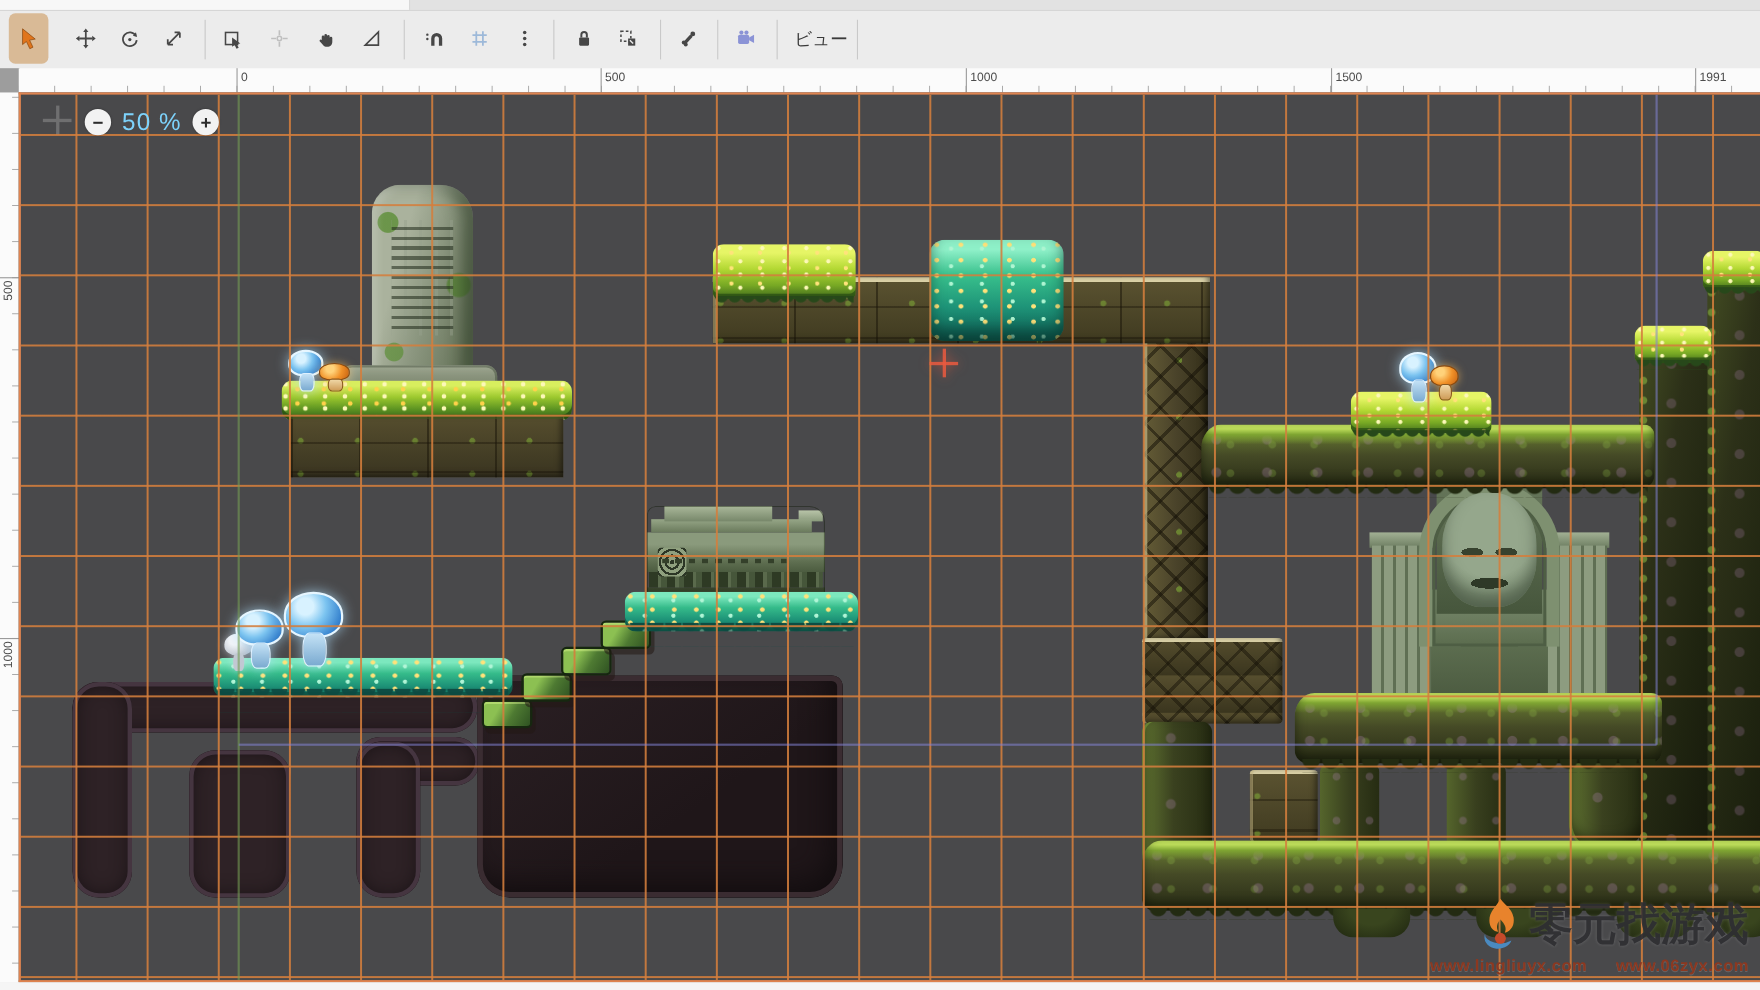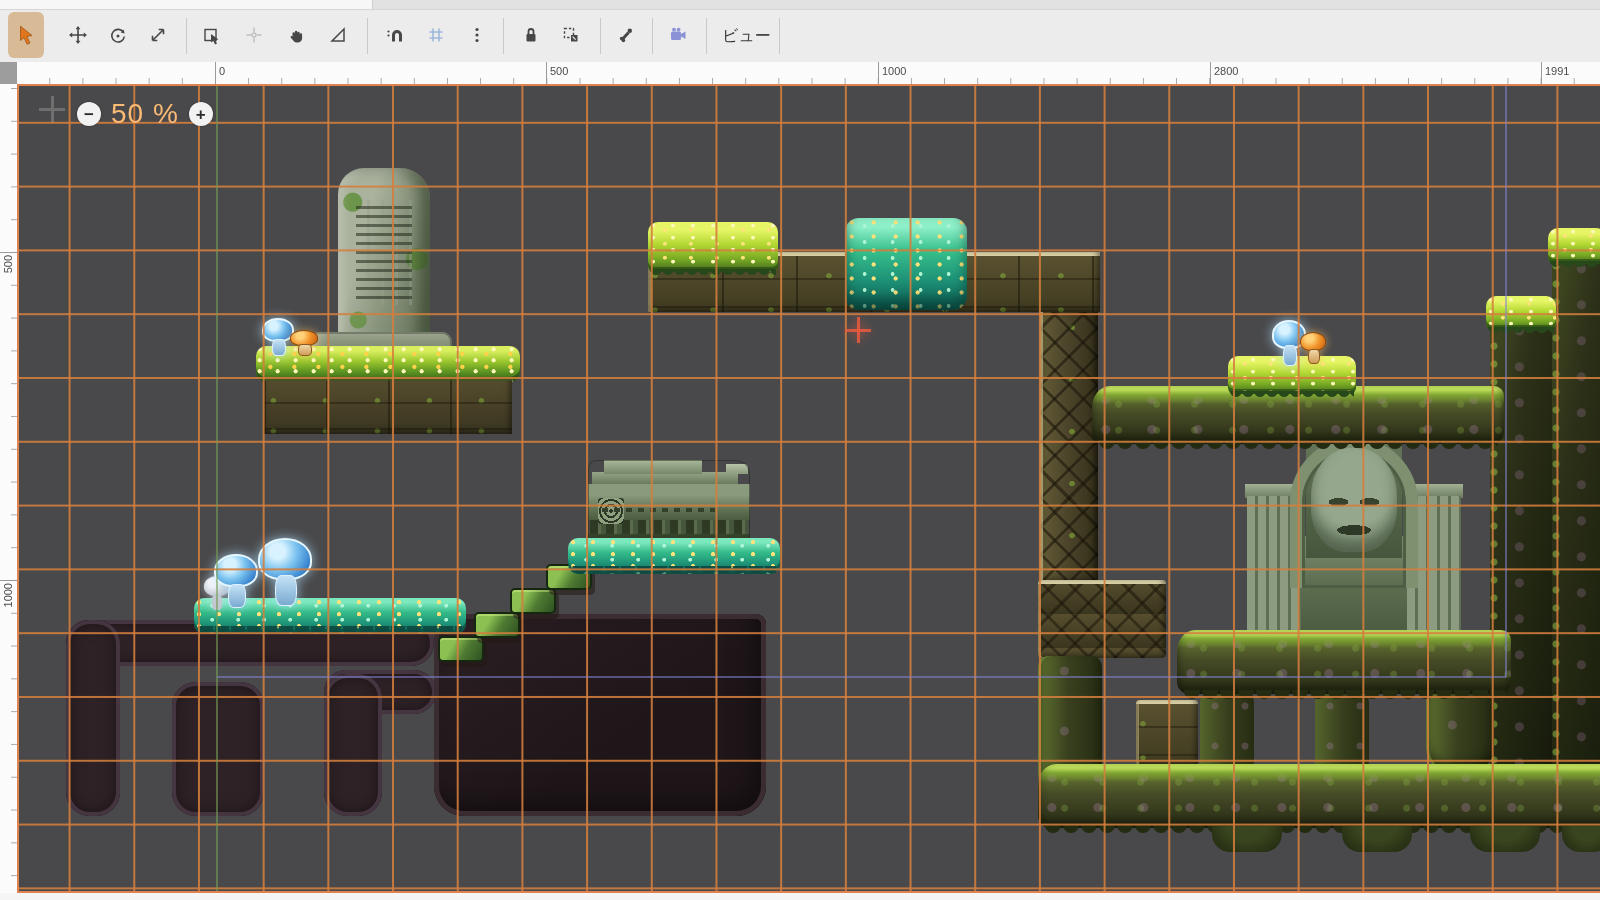--- a/index.html
+++ b/index.html
@@ -49,21 +49,21 @@
   .origin-cross::before{content:"";position:absolute;left:0;top:11.5px;width:26px;height:3px;background:rgba(235,90,64,.85);}
   .origin-cross::after{content:"";position:absolute;left:11.5px;top:0;width:3px;height:26px;background:rgba(235,90,64,.85);}
   .ghost-move{position:absolute;left:20px;top:10px;width:26px;height:26px;opacity:.26;}
   .ghost-move::before{content:"";position:absolute;left:0;top:11.5px;width:26px;height:3px;background:#dcdcdc;}
   .ghost-move::after{content:"";position:absolute;left:11.5px;top:0;width:3px;height:26px;background:#dcdcdc;}
 
   
   #zoomctl{position:absolute;z-index:5;left:58px;top:12px;display:flex;align-items:center;gap:10px;}
   .zbtn{width:24px;height:24px;border-radius:50%;background:#f2f2f2;color:#2c2c2c;font-size:17px;font-weight:bold;
     display:flex;align-items:center;justify-content:center;line-height:1;box-shadow:0 0 2px rgba(0,0,0,.4);}
-  #zoomlabel{color:#fdba74;font-size:28px;letter-spacing:1px;}
+  #zoomlabel{color:#7dd3fc;font-size:22px;letter-spacing:1px;}
 
   
   #watermark{position:absolute;z-index:6;right:10px;bottom:4px;text-align:right;}
   #wm-row{display:flex;align-items:center;gap:6px;justify-content:flex-end;}
   #wm-title{font-size:40px;font-weight:bold;color:#2f2f33;opacity:.92;text-shadow:0 0 3px rgba(255,255,255,.2);}
   #wm-urls{font-size:15px;font-weight:bold;color:#8c3820;text-shadow:0 1px 0 rgba(255,255,255,.15);margin-top:2px;letter-spacing:.5px;}
   #wm-urls span{margin-left:26px;}
 
   
   .obj{position:absolute;}
@@ -407,21 +407,21 @@
 
   <div id="corner"></div>
   <div id="hruler">
       <div class="hmaj" style="left: 198px;"></div>
       <div class="hlab" style="left: 202px;">0</div>
       <div class="hmaj" style="left: 529px;"></div>
       <div class="hlab" style="left: 533px;">500</div>
       <div class="hmaj" style="left: 861px;"></div>
       <div class="hlab" style="left: 865px;">1000</div>
       <div class="hmaj" style="left: 1193px;"></div>
-      <div class="hlab" style="left: 1197px;">2800</div>
+      <div class="hlab" style="left: 1197px;">1500</div>
       <div class="hmaj" style="left: 1524px;"></div>
       <div class="hlab" style="left: 1528px;">1991</div>
     </div>
   <div id="vruler">
       <div class="vmaj" style="top: 168px;"></div>
       <div class="vlab" style="top: 171px;">500</div>
       <div class="vmaj" style="top: 496px;"></div>
       <div class="vlab" style="top: 499px;">1000</div>
     </div>
 
@@ -479,16 +479,29 @@
       <div class="guide-v"></div>
       <div class="guide-h"></div>
       <div class="origin-cross"></div>
       <div class="ghost-move"></div>
     </div>
     <div id="zoomctl">
       <div class="zbtn">−</div>
       <div id="zoomlabel">50 %</div>
       <div class="zbtn">+</div>
     </div>
+    <div id="watermark">
+      <div id="wm-row">
+        <span>
+            <svg width="44" height="52" viewBox="0 0 44 52">
+              <path d="M24 2 C20 10 14 13 14 22 C14 28 18 32 22 32 C20 28 21 24 24 21 C28 25 30 29 28 33 C34 31 37 26 36 19 C34 10 28 8 24 2 Z" fill="#e8832c"></path>
+              <path d="M10 34 a12 10 0 1 0 24 6 a14 8 0 0 1 -24 -6 Z" fill="#4a8ac0"></path>
+              <circle cx="24" cy="38" r="5" fill="#c44a2a"></circle>
+            </svg>
+          </span>
+        <span id="wm-title">零元找游戏</span>
+      </div>
+      <div id="wm-urls"><span>www.lingliuyx.com</span><span>www.06zyx.com</span></div>
+    </div>
   </div>
 
   <div id="bottomstrip"></div>
 </div>
 
 </body></html>

